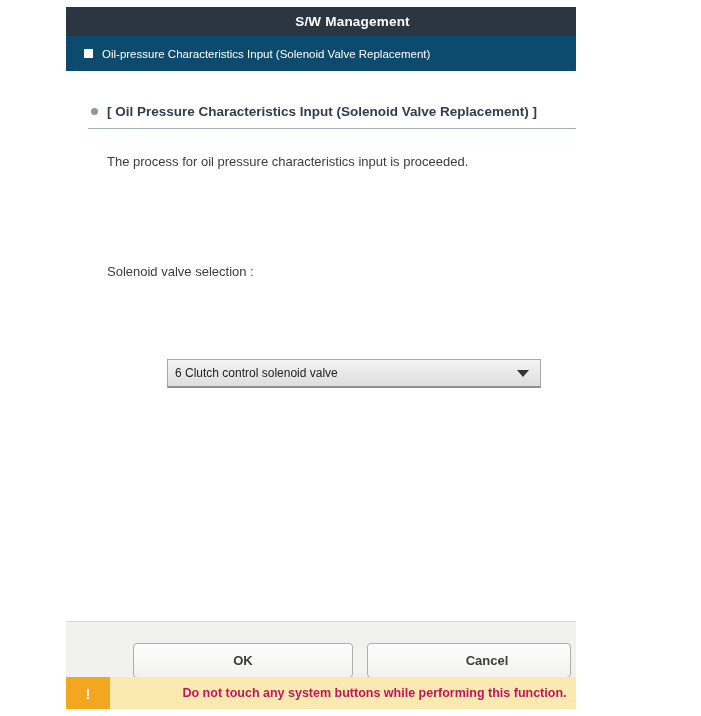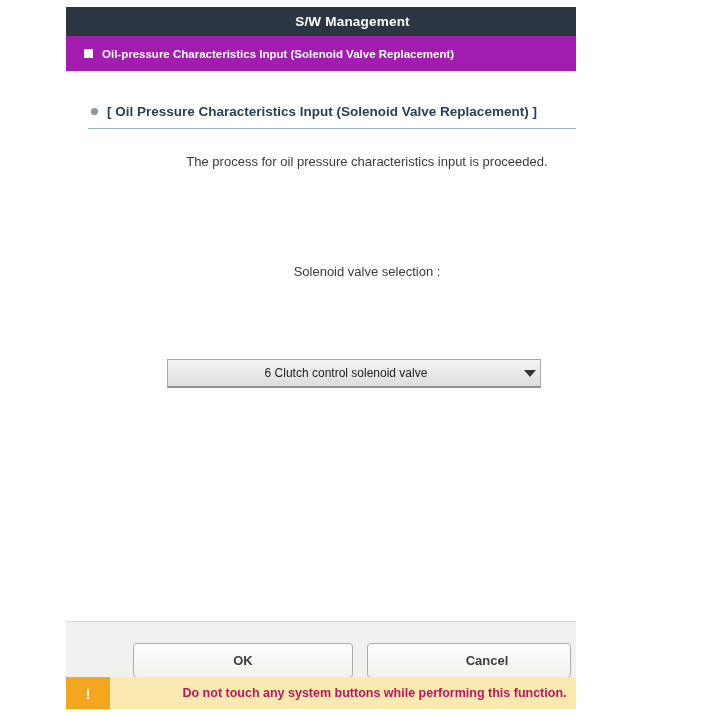--- a/index.html
+++ b/index.html
@@ -7,21 +7,20 @@
     padding: 0;
     background: #ffffff;
     font-family: "Liberation Sans", "DejaVu Sans", sans-serif;
   }
   .screen {
     position: relative;
     width: 576px;
     height: 716px;
     background: #ffffff;
     overflow: hidden;
-    text-align: center;
   }
   .panel {
     position: absolute;
     left: 66px;
     top: 7px;
     width: 573px;
     height: 702px;
   }
   
   .app-title-bar {
@@ -36,24 +35,24 @@
     display: flex;
     align-items: center;
     justify-content: center;
     letter-spacing: 0.2px;
   }
   .function-title-bar {
     position: absolute;
     left: 0; top: 29px;
     width: 100%;
     height: 35px;
-    background: #a21caf;
+    background: #0c4a6e;
     color: #ffffff;
     font-size: 11.5px;
-    font-weight: bold;
+    font-weight: normal;
     display: flex;
     align-items: center;
     padding-left: 18px;
     box-sizing: border-box;
   }
   .square-bullet {
     display: inline-block;
     width: 9px;
     height: 9px;
     background: #ffffff;
@@ -113,21 +112,21 @@
     left: 101px;
     top: 288px;
     width: 374px;
     height: 29px;
     background: linear-gradient(#f4f4f4, #dedede);
     border: 1px solid #a9a9a9;
     border-bottom: 2px solid #8f8f8f;
     box-sizing: border-box;
     display: flex;
     align-items: center;
-    padding: 0 0;
+    padding: 0 7px;
     cursor: pointer;
   }
   .dropdown-value {
     flex: 1 1 auto;
     color: #222222;
     font-size: 12px;
     white-space: nowrap;
     overflow: hidden;
   }
   .caret-down {

